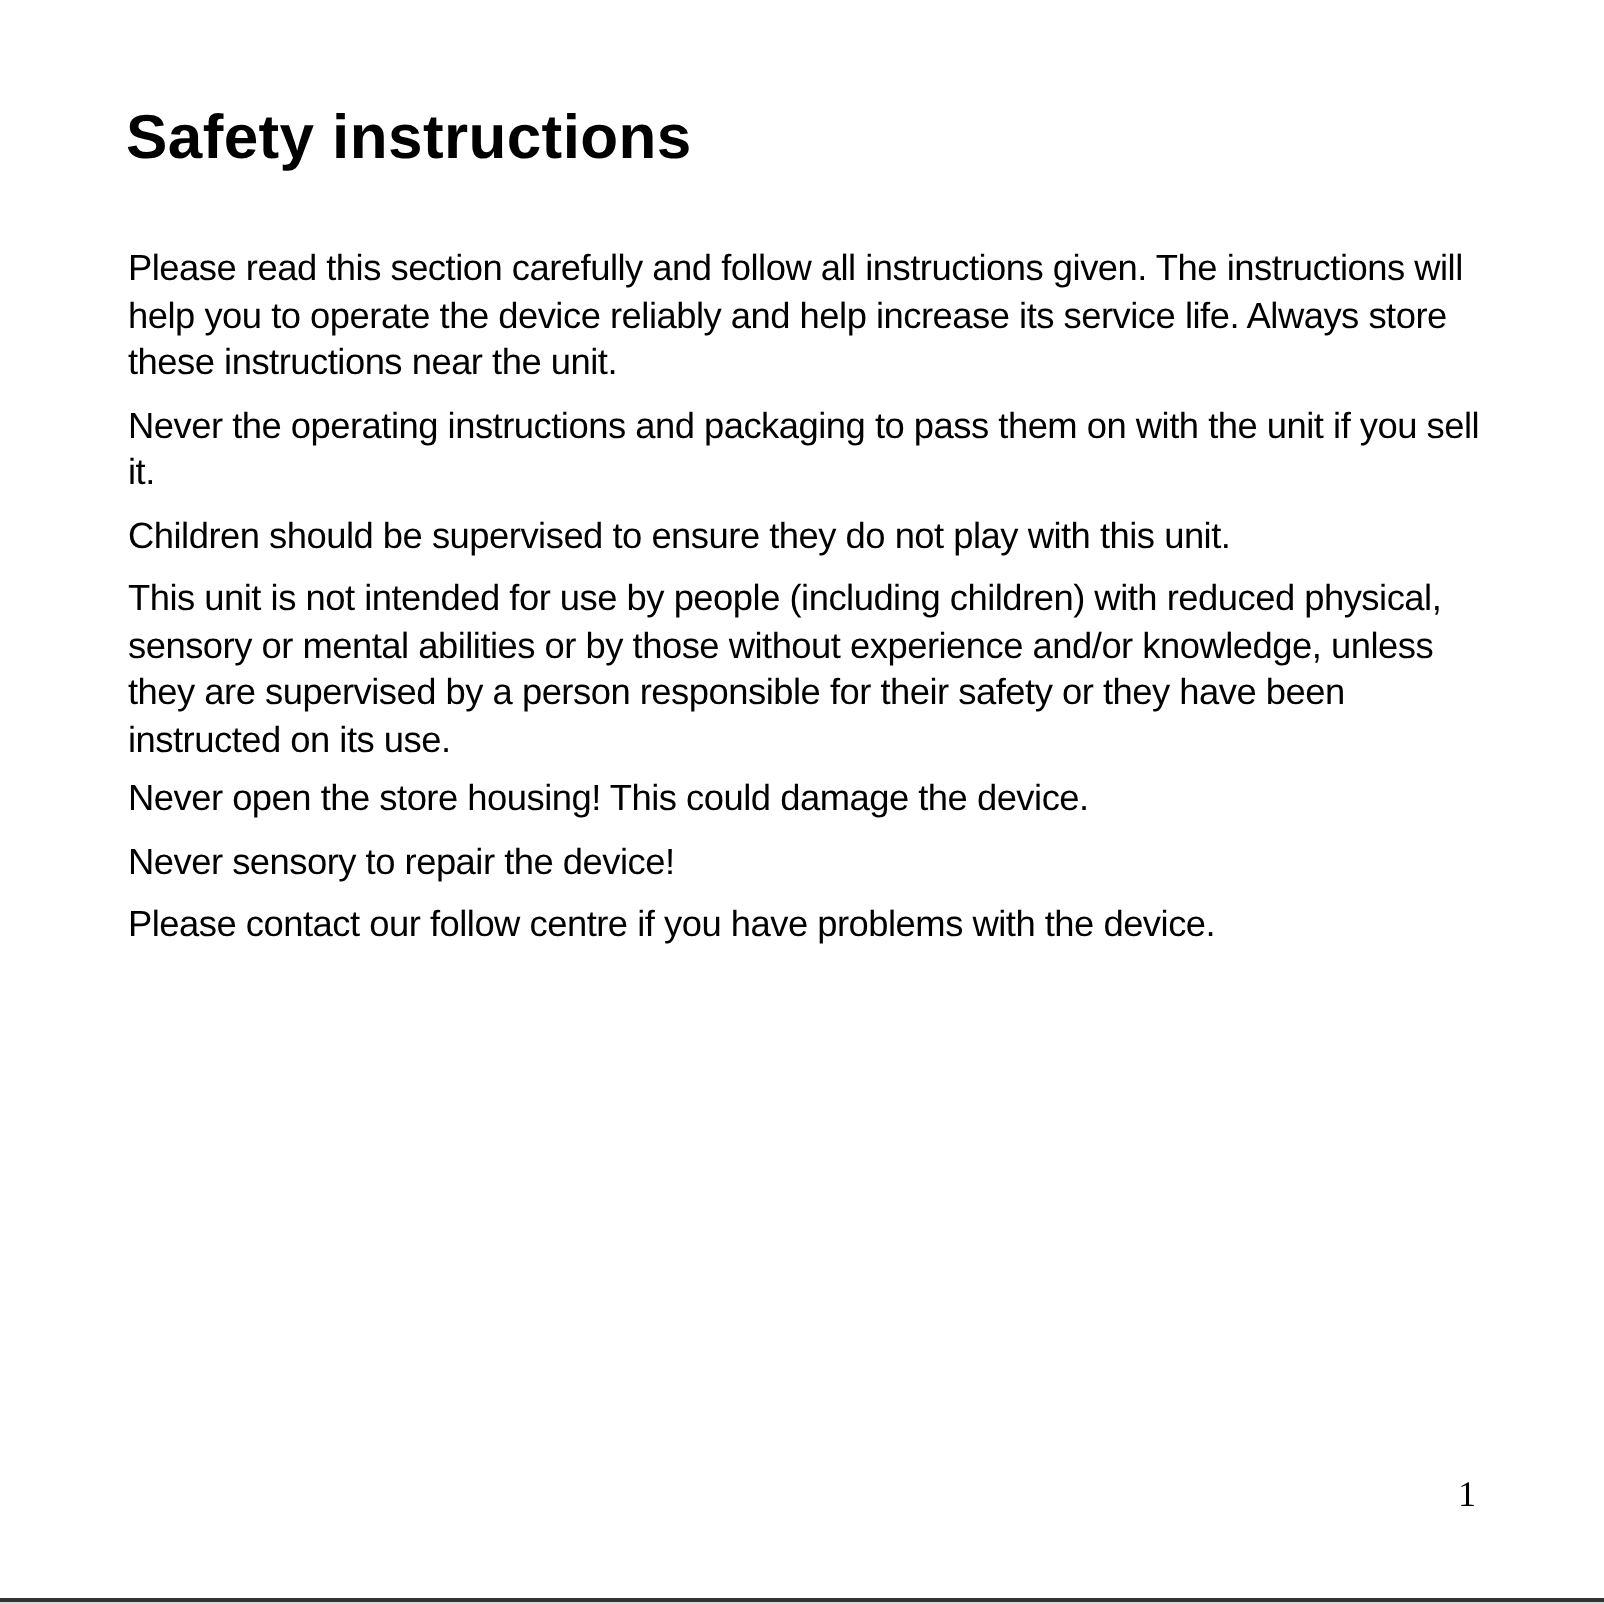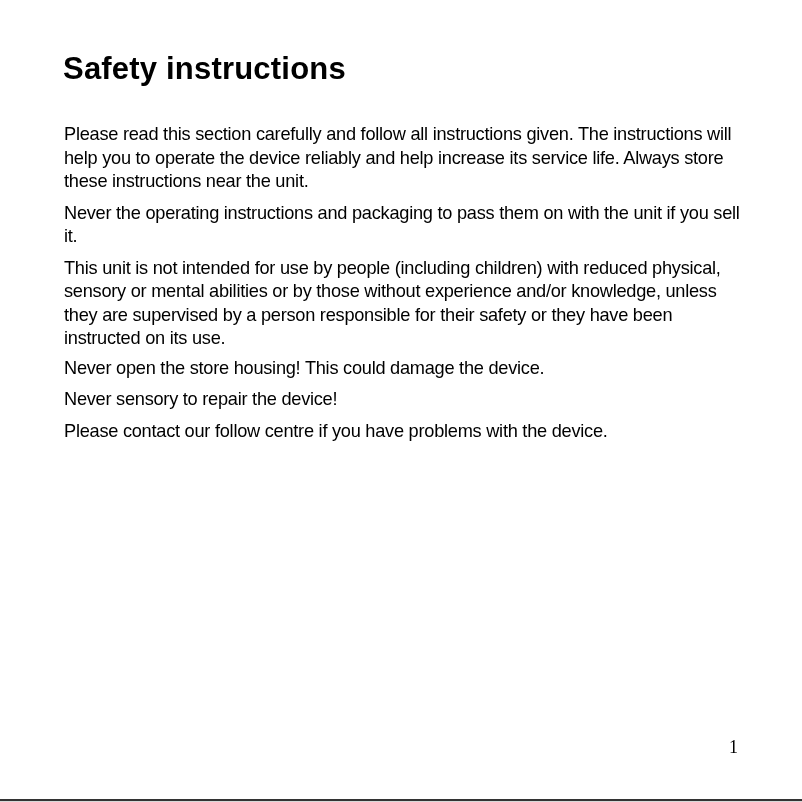--- a/index.html
+++ b/index.html
@@ -78,20 +78,21 @@
   </style>
 </head>
 <body>
 
 <div class="page">
   <h1 class="title">Safety instructions</h1>
 
   <div class="content">
     <p class="para">Please read this section carefully and follow all instructions given. The instructions will help you to operate the device reliably and help increase its service life.  Always store these instructions near the unit.</p>
     <p class="para">Never the operating instructions and packaging to pass them on with the unit if you sell it.</p>
+    <p class="para">Children should be supervised to ensure they do not play with this unit.</p>
     <p class="para tight">This unit is not intended for use by people (including children) with reduced physical, sensory or mental abilities or by those without experience and/or knowledge, unless they are supervised by a person responsible for their safety or they have been instructed on its use.</p>
     <p class="para">Never open the store housing! This could damage the device.</p>
     <p class="para">Never sensory to repair the device!</p>
     <p class="para">Please contact our follow centre if you have problems with the device.</p>
   </div>
 
   <div class="page-number">1</div>
 </div>
 
 <div class="bottom-rule"></div>

